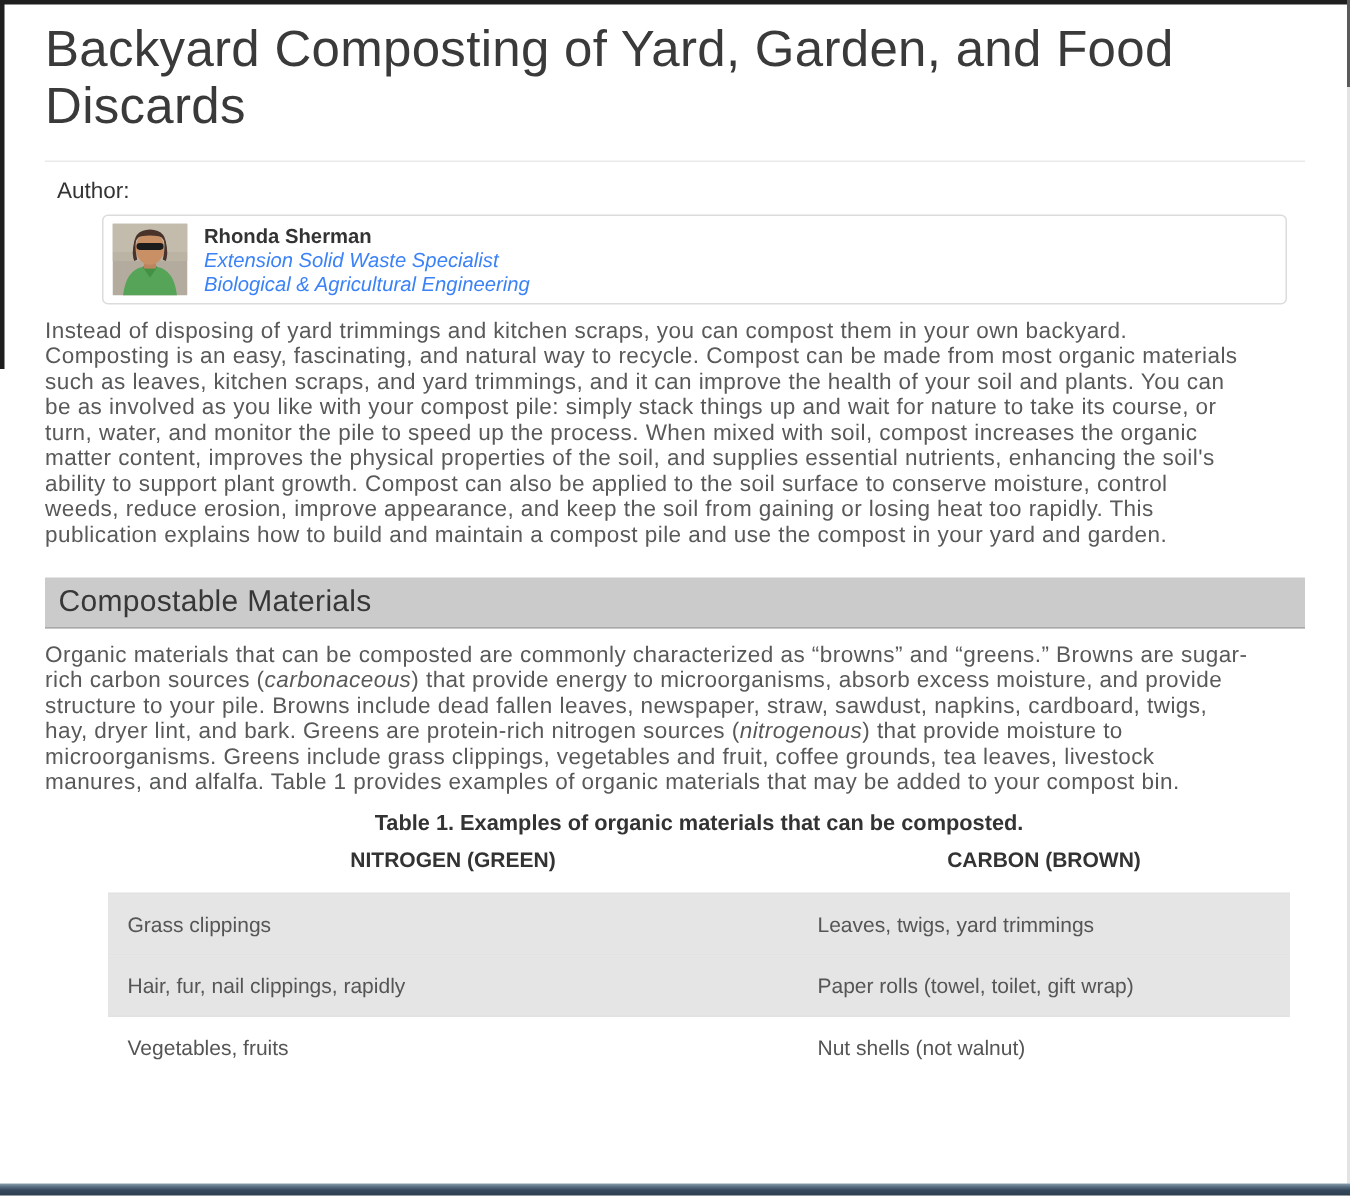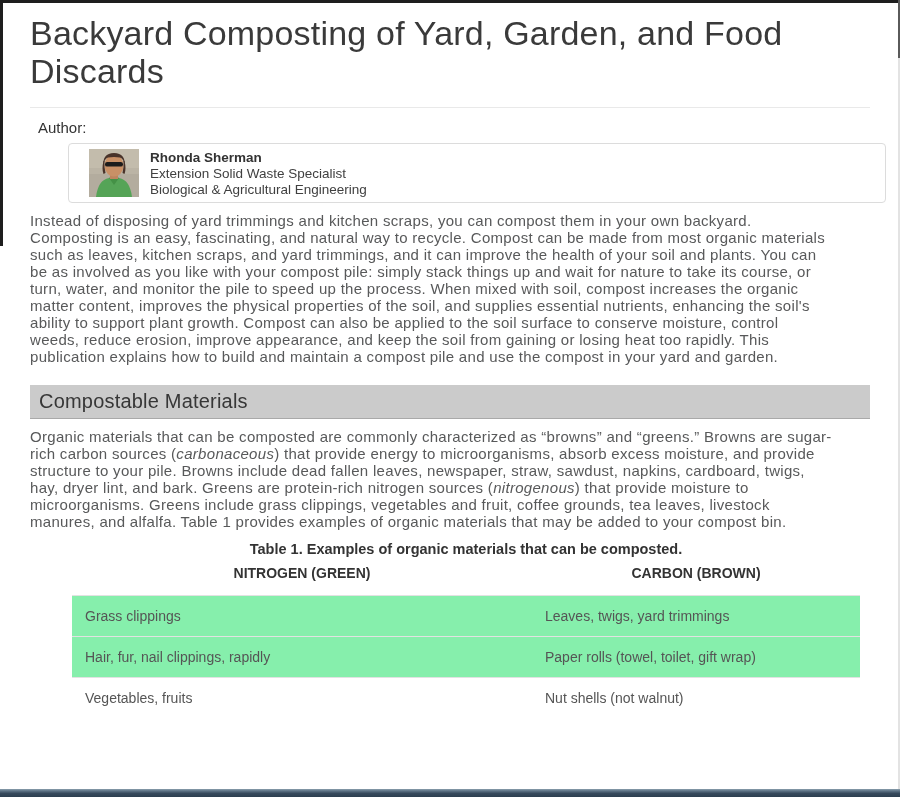--- a/index.html
+++ b/index.html
@@ -43,27 +43,27 @@
   .title-divider {
     border: none; border-top: 1px solid #e9e9e9;
     margin: 17px 0 0 0; width: 840px;
   }
   .author-label {
     font-size: 15px; color: #333333; margin: 11px 0 7px 8px;
   }
   .author-card {
     margin-left: 38px; width: 776px;
     border: 1px solid #dcdcdc; border-radius: 4px;
-    padding: 5px 20px; display: flex; gap: 11px; align-items: flex-start;
+    padding: 5px 6px; display: flex; gap: 11px; align-items: flex-start;
     background: #ffffff;
   }
   .author-photo { width: 50px; height: 48px; display: block; flex: 0 0 auto; }
   .author-info { padding-top: 1px; }
   .author-name { font-size: 13.5px; font-weight: bold; color: #333333; line-height: 16px; }
-  .author-line { font-size: 13.5px; color: #404040; line-height: 15.5px; }
+  .author-line { font-size: 13.5px; color: #3b82f6; line-height: 15.5px; font-style: italic; }
   .section-bar {
     background: #cbcbcb;
     border-bottom: 1px solid #a9a9a9;
     color: #373737;
     font-size: 20px;
     padding: 5px 0 5px 9px;
     margin-top: 20px;
     letter-spacing: 0.2px;
   }
   .section-bar.compost { }
@@ -87,21 +87,21 @@
     text-align: center; padding: 8px 0 14px 0;
   }
   table.compost-table th.col-nitrogen { width: 460px; }
   table.compost-table th.col-carbon { width: 328px; }
   table.compost-table td {
     font-size: 14px; color: #555555;
     border-top: 1px solid #e2e2e2;
     padding: 12px 12px 12px 13px;
     height: 16px;
   }
-  table.compost-table tr.alt { background: #86efac; }
+  table.compost-table tr.alt { background: #e5e5e5; }
 </style>
 </head>
 <body>
 
 <div class="frame-top"></div>
 <div class="frame-left"></div>
 <div class="frame-right"></div>
 <div class="frame-right-dark"></div>
 
 <div class="page">

